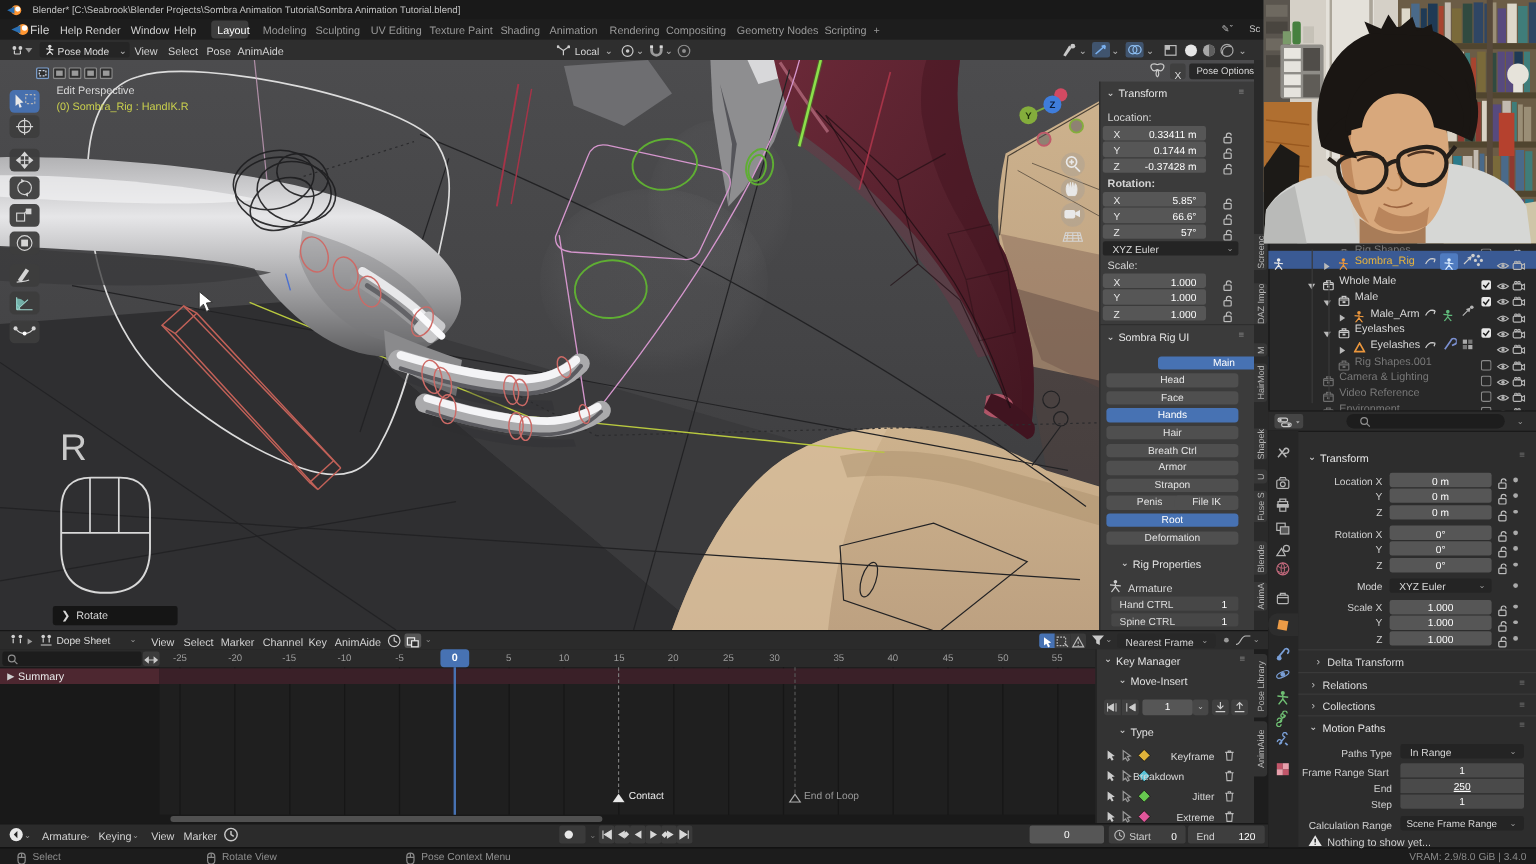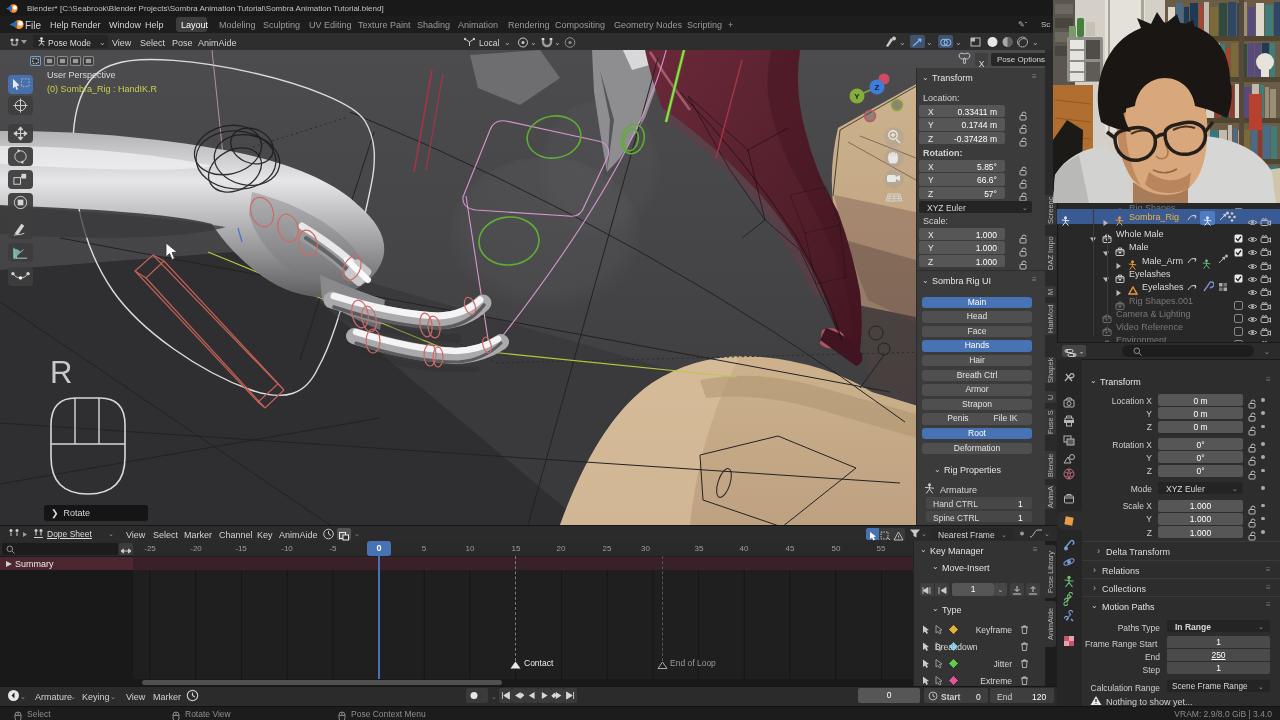--- a/index.html
+++ b/index.html
@@ -344,21 +344,21 @@
       <path d="M5,15 L5,4 M5,15 L19,15 M5,15 L15,6 M8,15 A7,7 0 0 0 5,10" stroke="#9ed8d0" fill="none"></path>
       <path d="M5,15 L12,8 A9,9 0 0 0 5,5 Z" fill="#7fccc2" opacity="0.8"></path>
     </svg>
     <div class="abs" style="left:8px;top:267px;width:25px;height:19px;background:#3d3d3d;border-radius:4px;opacity:0.95;"></div>
     <svg class="abs" style="left:9px;top:268px" width="23" height="17" viewBox="0 0 24 18">
       <path d="M4,6 C8,12 16,12 20,6" stroke="#d5d5d5" fill="none"></path>
       <circle cx="4" cy="6" r="1.8" fill="#d5d5d5"></circle>
       <circle cx="20" cy="6" r="1.8" fill="#d5d5d5"></circle>
       <circle cx="12" cy="10.5" r="1.8" fill="#fff"></circle>
     </svg>
-    <div class="abs" style="left:47px;top:71px;font-size:9px;color:#dadada;font-weight:normal;white-space:nowrap;line-height:1;">User Perspective</div>
+    <div class="abs" style="left:47px;top:71px;font-size:9px;color:#dadada;font-weight:normal;white-space:nowrap;line-height:1;">Edit Perspective</div>
     <div class="abs" style="left:47px;top:84.5px;font-size:9px;color:#c9cf4d;font-weight:normal;white-space:nowrap;line-height:1;">(0) Sombra_Rig : HandIK.R</div>
     <div class="abs" style="left:50px;top:357px;font-size:31px;color:#c9c9c9;font-weight:normal;white-space:nowrap;line-height:1;">R</div>
     <svg class="abs" style="left:48px;top:395px" width="80" height="102" viewBox="0 0 80 102">
 <path d="M3,30 Q3,3 28,3 L52,3 Q77,3 77,30 L77,62 Q77,99 40,99 Q3,99 3,62 Z" fill="none" stroke="#d8d8d8" stroke-width="1.6"></path>
 <path d="M3,49 L77,49 M27,3 L27,49 M51,3 L51,49" stroke="#d8d8d8" stroke-width="1.4" fill="none"></path>
     </svg>
     <div class="abs" style="left:44px;top:505px;width:104px;height:16px;background:rgba(16,16,16,0.85);border-radius:2px;"></div>
     <div class="abs" style="left:51px;top:509px;font-size:9px;color:#d8d8d8;font-weight:normal;white-space:nowrap;line-height:1;">❯&nbsp; Rotate</div>
     <svg class="abs" style="left:165px;top:242px" width="14" height="20" viewBox="0 0 14 20">
       <path d="M1,1 L1,15 L4.5,11.5 L7,17.5 L9.5,16.5 L7,10.5 L12,10 Z" fill="#fff" stroke="#333" stroke-width="0.8"></path>
@@ -440,21 +440,21 @@
     <div class="abs" style="left:928px;top:257.6px;font-size:8.5px;color:#e8e8e8;font-weight:normal;white-space:nowrap;line-height:1;">Z</div>
     <div class="abs" style="left:919px;top:257.6px;width:78px;text-align:right;font-size:8.5px;color:#fff;line-height:1;">1.000</div>
     <div class="abs" style="left:1019px;top:256.3px;"><svg width="9" height="10" viewBox="0 0 9 10">
         <rect x="1" y="4.5" width="6" height="4.5" rx="0.8" fill="none" stroke="#bdbdbd"></rect>
         <path d="M3,4.5 L3,3 A2,2 0 0 1 7,3" fill="none" stroke="#bdbdbd"></path>
       </svg></div>
     <div class="abs" style="left:916px;top:270px;width:129px;height:1px;background:#2e2e2e;"></div>
     <div class="abs" style="left:922px;top:276.5px;font-size:8px;color:#ccc;font-weight:normal;white-space:nowrap;line-height:1;">⌄</div>
     <div class="abs" style="left:932px;top:277px;font-size:9px;color:#e6e6e6;font-weight:normal;white-space:nowrap;line-height:1;">Sombra Rig UI</div>
     <div class="abs" style="left:1032px;top:276px;font-size:8px;color:#888;font-weight:normal;white-space:nowrap;line-height:1;">≡</div>
-    <div class="abs" style="left:922px;top:296.5px;width:110px;height:11.5px;background:#4772b3;border-radius:3px;">
+    <div class="abs" style="left:965px;top:296.5px;width:110px;height:11.5px;background:#4772b3;border-radius:3px;">
       <div style="font-size:8.5px;color:#fff;text-align:center;line-height:11.5px;">Main</div>
     </div>
     <div class="abs" style="left:922px;top:311.1px;width:110px;height:11.5px;background:#4f4f4f;border-radius:3px;">
       <div style="font-size:8.5px;color:#e4e4e4;text-align:center;line-height:11.5px;">Head</div>
     </div>
     <div class="abs" style="left:922px;top:325.70000000000005px;width:110px;height:11.5px;background:#4f4f4f;border-radius:3px;">
       <div style="font-size:8.5px;color:#e4e4e4;text-align:center;line-height:11.5px;">Face</div>
     </div>
     <div class="abs" style="left:922px;top:340.30000000000007px;width:110px;height:11.5px;background:#4772b3;border-radius:3px;">
       <div style="font-size:8.5px;color:#fff;text-align:center;line-height:11.5px;">Hands</div>
@@ -511,21 +511,21 @@
       <circle cx="4" cy="2.5" r="1.5" fill="#cfcfcf"></circle>
       <circle cx="10" cy="2.5" r="1.5" fill="#cfcfcf"></circle>
       <path d="M4,4.5 L4,8 M10,4.5 L10,8" stroke="#cfcfcf"></path>
       <path d="M16,4 l4,2.5 -4,2.5z" fill="#9a9a9a"></path>
     </svg>
     <svg class="abs" style="left:32px;top:528px" width="12" height="11" viewBox="0 0 12 11">
       <circle cx="4" cy="2.5" r="1.5" fill="#cfcfcf"></circle>
       <circle cx="9" cy="2.5" r="1.5" fill="#cfcfcf"></circle>
       <path d="M4,4 L4,7.5 M9,4 L9,7.5 M2,9.5 L11,9.5" stroke="#cfcfcf" fill="none"></path>
     </svg>
-    <div class="abs" style="left:47px;top:530px;font-size:8.5px;color:#dcdcdc;font-weight:normal;white-space:nowrap;line-height:1;text-decoration:underline;">Dope Sheet</div>
+    <div class="abs" style="left:47px;top:530px;font-size:8.5px;color:#dcdcdc;font-weight:normal;white-space:nowrap;line-height:1;">Dope Sheet</div>
     <div class="abs" style="left:108px;top:530px;font-size:7px;color:#999;font-weight:normal;white-space:nowrap;line-height:1;">⌄</div>
     <div class="abs" style="left:126px;top:530.5px;font-size:9px;color:#d2d2d2;font-weight:normal;white-space:nowrap;line-height:1;">View</div>
     <div class="abs" style="left:153px;top:530.5px;font-size:9px;color:#d2d2d2;font-weight:normal;white-space:nowrap;line-height:1;">Select</div>
     <div class="abs" style="left:184px;top:530.5px;font-size:9px;color:#d2d2d2;font-weight:normal;white-space:nowrap;line-height:1;">Marker</div>
     <div class="abs" style="left:219px;top:530.5px;font-size:9px;color:#d2d2d2;font-weight:normal;white-space:nowrap;line-height:1;">Channel</div>
     <div class="abs" style="left:257px;top:530.5px;font-size:9px;color:#d2d2d2;font-weight:normal;white-space:nowrap;line-height:1;">Key</div>
     <div class="abs" style="left:279px;top:530.5px;font-size:9px;color:#d2d2d2;font-weight:normal;white-space:nowrap;line-height:1;">AnimAide</div>
     <svg class="abs" style="left:322px;top:527.5px" width="13" height="12" viewBox="0 0 13 12">
       <circle cx="6.5" cy="6" r="4.8" fill="none" stroke="#c9c9c9"></circle>
       <path d="M6.5,3 L6.5,6 L9,7.5" stroke="#c9c9c9" fill="none"></path>
@@ -668,21 +668,21 @@
     </svg>
     <svg class="abs" style="left:921px;top:641px" width="11" height="11" viewBox="0 0 11 11">
       <path d="M2,1.5 L2,9 L4,7.5 L5.5,10 L7,9 L5.5,6.5 L8,6 Z" fill="#ccc"></path>
     </svg>
     <svg class="abs" style="left:934px;top:641px" width="11" height="11" viewBox="0 0 11 11">
       <path d="M2,1.5 L2,9 L4,7.5 L5.5,10 L7,9 L5.5,6.5 L8,6 Z" fill="none" stroke="#999"></path>
     </svg>
     <svg class="abs" style="left:948px;top:641px" width="11" height="11" viewBox="0 0 11 11">
       <rect x="2" y="2" width="7" height="7" transform="rotate(45 5.5 5.5)" fill="#57c2d8" stroke="#111" stroke-width="0.6"></rect>
     </svg>
-    <div class="abs" style="left:935px;top:642.5px;width:61px;text-align:left;font-size:8.5px;color:#d8d8d8;line-height:1;">Breakdown</div>
+    <div class="abs" style="left:935px;top:642.5px;width:61px;text-align:center;font-size:8.5px;color:#d8d8d8;line-height:1;">Breakdown</div>
     <svg class="abs" style="left:1019px;top:641px" width="11" height="11" viewBox="0 0 11 11">
       <path d="M3,3 L8,3 L7.5,9.5 L3.5,9.5 Z M2,3 L9,3 M4.5,3 L4.5,1.8 L6.5,1.8 L6.5,3" stroke="#bbb" fill="none" stroke-width="0.9"></path>
     </svg>
     <svg class="abs" style="left:921px;top:658px" width="11" height="11" viewBox="0 0 11 11">
       <path d="M2,1.5 L2,9 L4,7.5 L5.5,10 L7,9 L5.5,6.5 L8,6 Z" fill="#ccc"></path>
     </svg>
     <svg class="abs" style="left:934px;top:658px" width="11" height="11" viewBox="0 0 11 11">
       <path d="M2,1.5 L2,9 L4,7.5 L5.5,10 L7,9 L5.5,6.5 L8,6 Z" fill="none" stroke="#999"></path>
     </svg>
     <svg class="abs" style="left:948px;top:658px" width="11" height="11" viewBox="0 0 11 11">
@@ -748,21 +748,21 @@
         <path d="M11,3.5 L11,11.5 M3,3.5 L9.5,7.5 L3,11.5 Z" stroke="#d9d9d9" fill="#d9d9d9"></path>
       </svg></div>
     <div class="abs" style="left:858px;top:688px;width:62px;height:15px;background:#565656;border-radius:2px;">
       <div style="text-align:center;font-size:8.5px;color:#fff;line-height:15px;">0</div>
     </div>
     <div class="abs" style="left:924px;top:688px;width:64px;height:15px;background:#3e3e3e;border-radius:2px;"></div>
     <svg class="abs" style="left:928px;top:690.5px" width="10" height="10" viewBox="0 0 10 10">
       <circle cx="5" cy="5" r="4" fill="none" stroke="#b5b5b5"></circle>
       <path d="M5,2.5 L5,5 L7,6.2" stroke="#b5b5b5" fill="none"></path>
     </svg>
-    <div class="abs" style="left:941px;top:692.5px;font-size:8.5px;color:#cfcfcf;font-weight:bold;white-space:nowrap;line-height:1;">Start</div>
+    <div class="abs" style="left:941px;top:692.5px;font-size:8.5px;color:#cfcfcf;font-weight:normal;white-space:nowrap;line-height:1;">Start</div>
     <div class="abs" style="left:976px;top:692.5px;font-size:8.5px;color:#fff;font-weight:normal;white-space:nowrap;line-height:1;">0</div>
     <div class="abs" style="left:990px;top:688px;width:64px;height:15px;background:#3e3e3e;border-radius:2px;"></div>
     <div class="abs" style="left:997px;top:692.5px;font-size:8.5px;color:#cfcfcf;font-weight:normal;white-space:nowrap;line-height:1;">End</div>
     <div class="abs" style="left:1032px;top:692.5px;font-size:8.5px;color:#fff;font-weight:normal;white-space:nowrap;line-height:1;">120</div>
     <div class="abs" style="left:0px;top:706px;width:1280px;height:14px;background:#1c1c1c;border-top:1px solid #111;"></div>
     <div class="abs" style="left:14px;top:708px;"><svg width="8" height="11" viewBox="0 0 8 11">
         <path d="M1,4 Q1,1 4,1 Q7,1 7,4 L7,7 Q7,10 4,10 Q1,10 1,7 Z" fill="none" stroke="#8a8a8a"></path>
         <path d="M1,4.5 L7,4.5 M4,1 L4,4.5" stroke="#8a8a8a"></path>
       </svg></div>
     <div class="abs" style="left:27px;top:710px;font-size:8.5px;color:#8f8f8f;font-weight:normal;white-space:nowrap;line-height:1;">Select</div>
@@ -1212,21 +1212,21 @@
     <div class="abs" style="left:1082px;top:578px;width:198px;height:1px;background:#3a3a3a;"></div>
     <div class="abs" style="left:1093px;top:584px;font-size:9px;color:#bbb;font-weight:normal;white-space:nowrap;line-height:1;">›</div>
     <div class="abs" style="left:1102px;top:585px;font-size:9px;color:#dcdcdc;font-weight:normal;white-space:nowrap;line-height:1;">Collections</div>
     <div class="abs" style="left:1266px;top:584px;font-size:8px;color:#777;font-weight:normal;white-space:nowrap;line-height:1;">≡</div>
     <div class="abs" style="left:1082px;top:596px;width:198px;height:1px;background:#3a3a3a;"></div>
     <div class="abs" style="left:1091px;top:602px;font-size:8px;color:#ccc;font-weight:normal;white-space:nowrap;line-height:1;">⌄</div>
     <div class="abs" style="left:1102px;top:603px;font-size:9px;color:#e2e2e2;font-weight:normal;white-space:nowrap;line-height:1;">Motion Paths</div>
     <div class="abs" style="left:1266px;top:601px;font-size:8px;color:#777;font-weight:normal;white-space:nowrap;line-height:1;">≡</div>
     <div class="abs" style="left:1085px;top:622.5px;width:75px;text-align:right;font-size:8.5px;color:#cfcfcf;">Paths Type</div>
     <div class="abs" style="left:1167px;top:620px;width:103px;height:12px;background:#242424;border-radius:2px;"></div>
-    <div class="abs" style="left:1175px;top:622.5px;font-size:8.5px;color:#d8d8d8;font-weight:bold;white-space:nowrap;line-height:1;">In Range</div>
+    <div class="abs" style="left:1175px;top:622.5px;font-size:8.5px;color:#d8d8d8;font-weight:normal;white-space:nowrap;line-height:1;">In Range</div>
     <div class="abs" style="left:1258px;top:622.5px;font-size:7px;color:#999;font-weight:normal;white-space:nowrap;line-height:1;">⌄</div>
     <div class="abs" style="left:1085px;top:638.5px;width:75px;font-size:8.5px;color:#cfcfcf;">Frame Range Start</div>
     <div class="abs" style="left:1167px;top:636px;width:103px;height:12px;background:#4a4a4a;border-radius:2px 2px 0 0;">
       <div style="text-align:center;font-size:8.5px;color:#fff;line-height:12px;">1</div>
     </div>
     <div class="abs" style="left:1085px;top:651.5px;width:75px;text-align:right;font-size:8.5px;color:#cfcfcf;">End</div>
     <div class="abs" style="left:1167px;top:649px;width:103px;height:12px;background:#4a4a4a;">
       <div style="text-align:center;font-size:8.5px;color:#fff;line-height:12px;text-decoration:underline;">250</div>
     </div>
     <div class="abs" style="left:1085px;top:664.5px;width:75px;text-align:right;font-size:8.5px;color:#cfcfcf;">Step</div>

